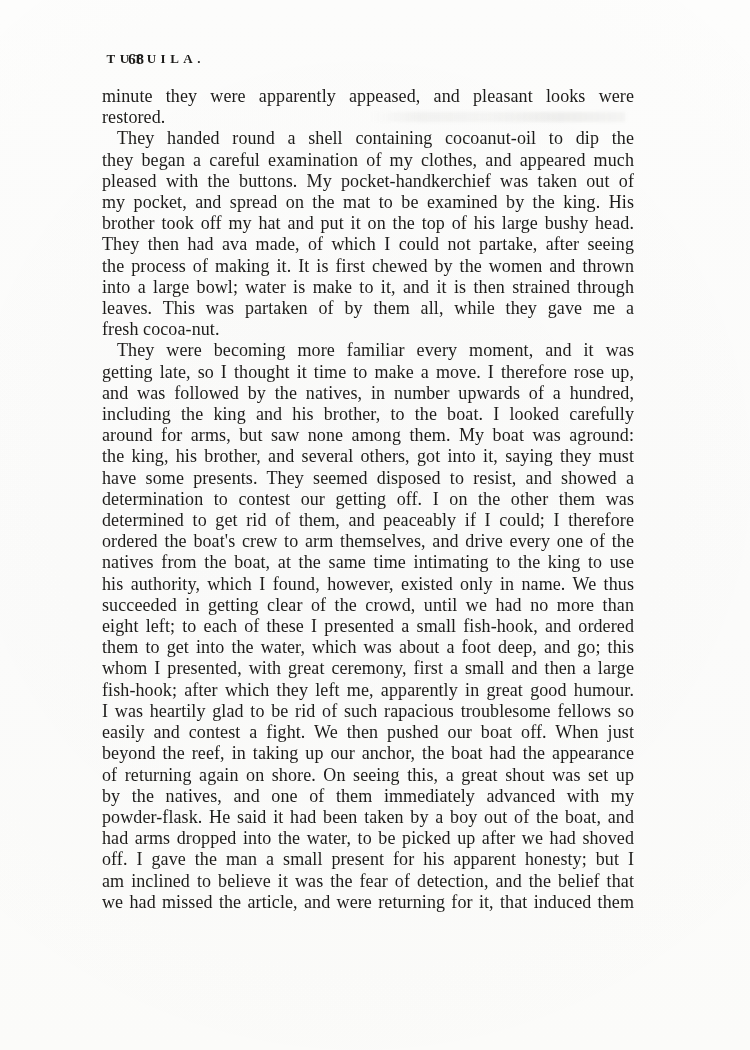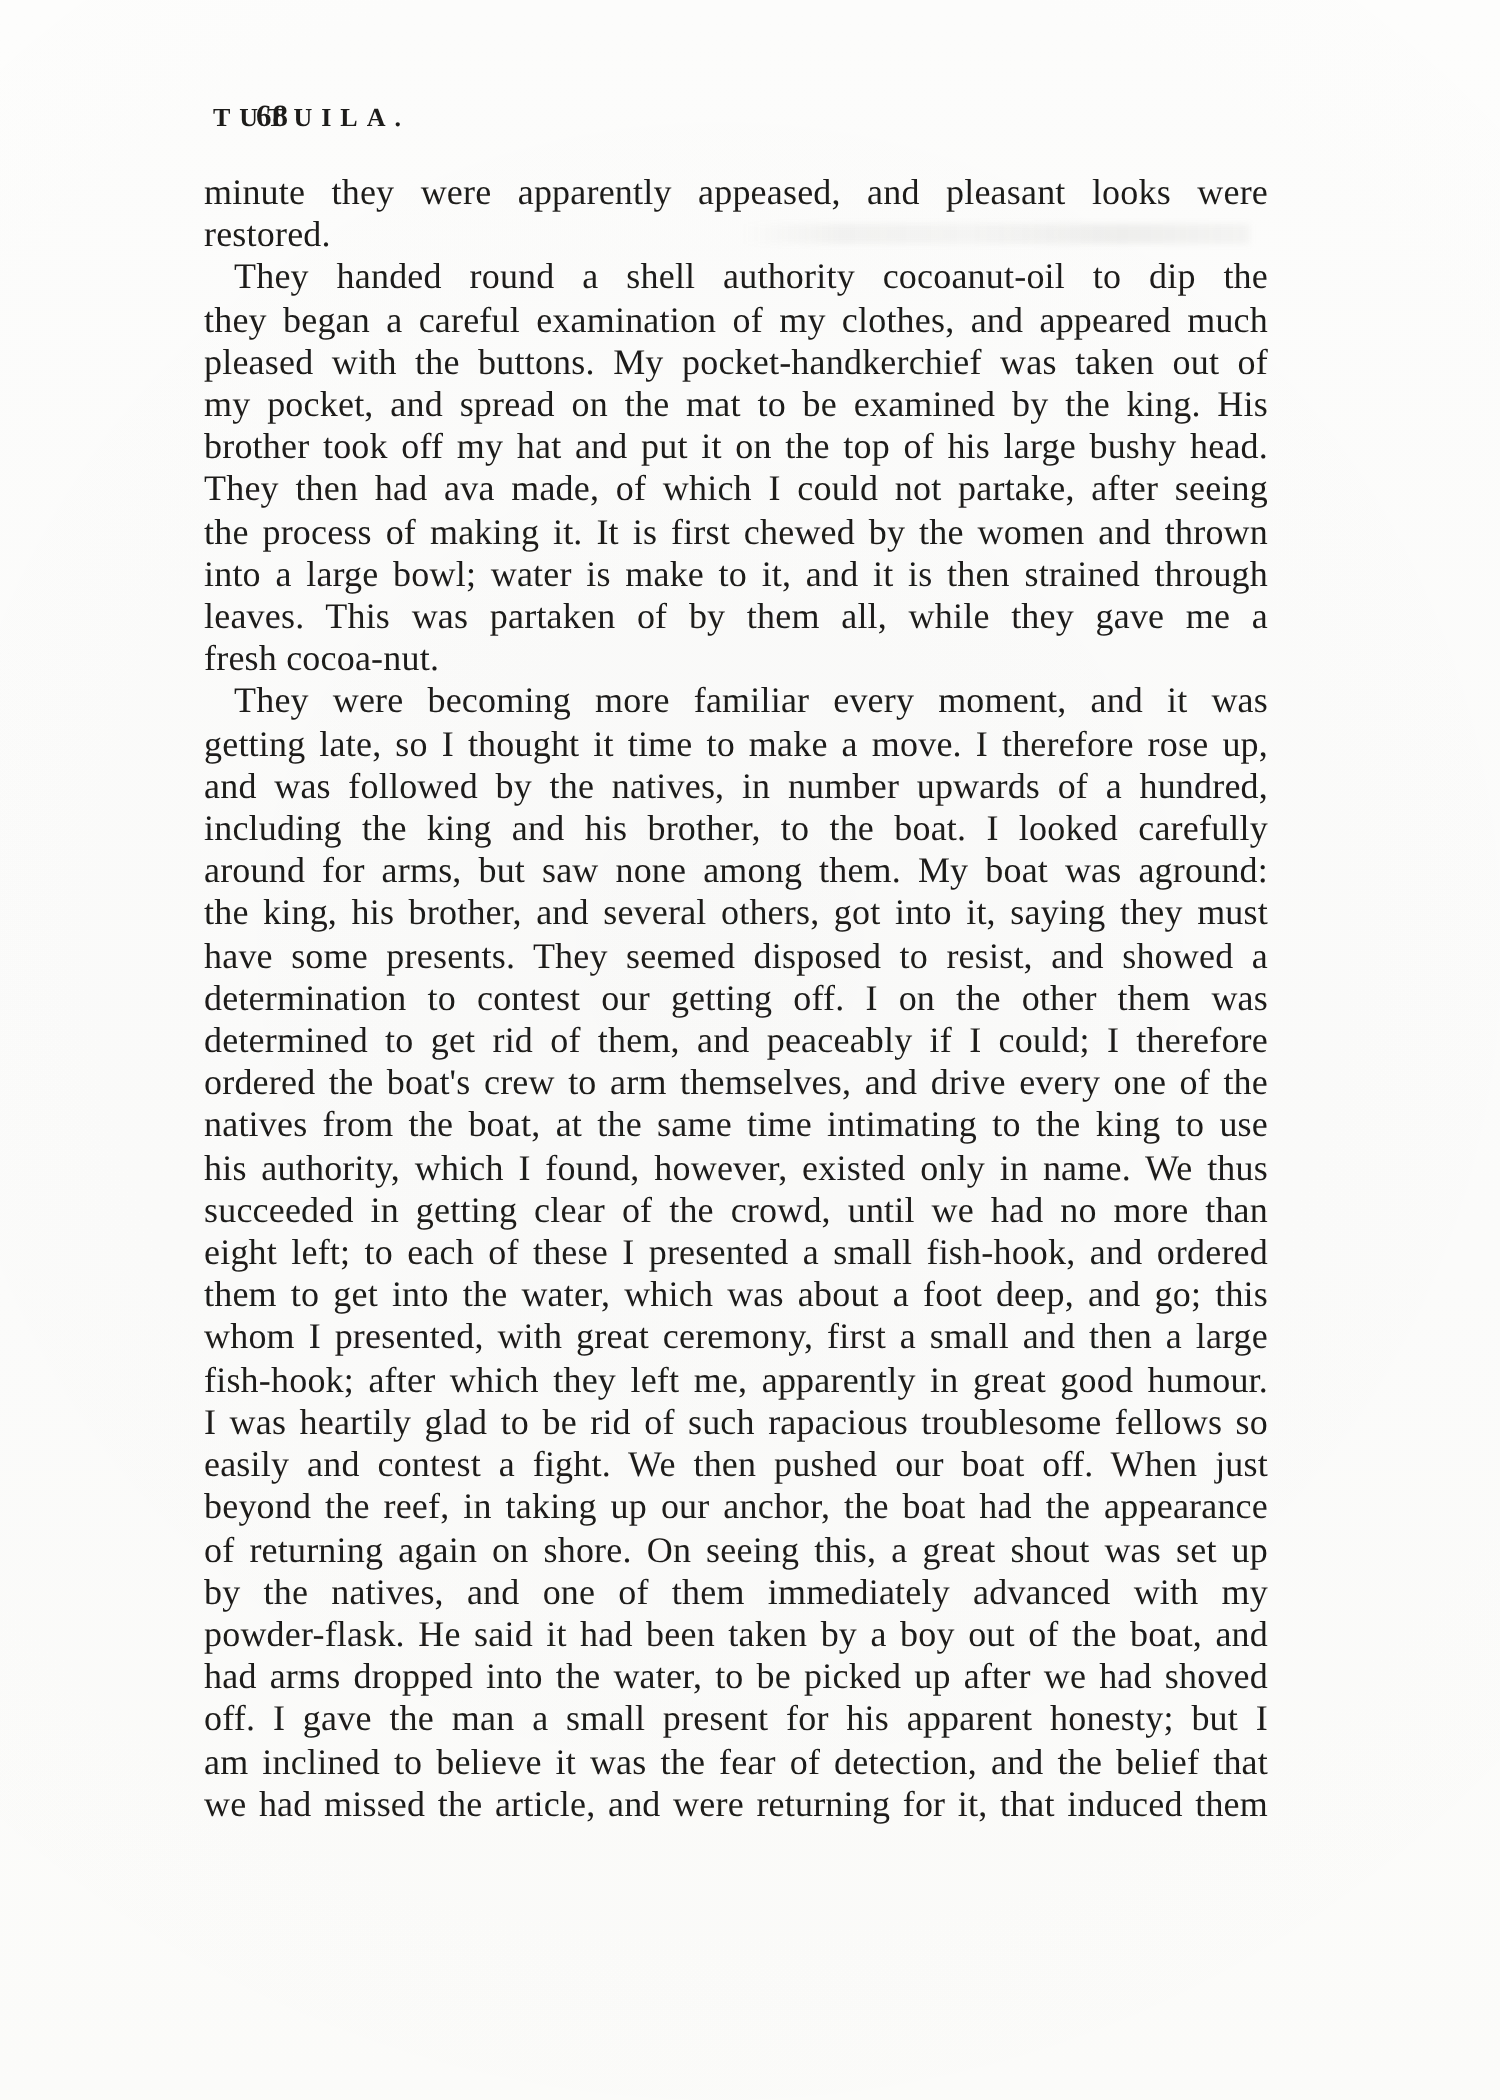--- a/index.html
+++ b/index.html
@@ -97,21 +97,21 @@
   <div class="header-row">
     <span class="page-number">68</span>
     <span class="running-header">TUTUILA.</span>
   </div>
 
   <div class="bleed-artifact"></div>
 
   <div class="text-block">
       <div class="line">minute they were apparently appeased, and pleasant looks were</div>
       <div class="line para-end">restored.</div>
-      <div class="line indent">They handed round a shell authority cocoanut-oil to dip the</div>
+      <div class="line indent">They handed round a shell containing cocoanut-oil to dip the</div>
       <div class="line">they began a careful examination of my clothes, and appeared much</div>
       <div class="line">pleased with the buttons. My pocket-handkerchief was taken out of</div>
       <div class="line">my pocket, and spread on the mat to be examined by the king. His</div>
       <div class="line">brother took off my hat and put it on the top of his large bushy head.</div>
       <div class="line">They then had ava made, of which I could not partake, after seeing</div>
       <div class="line">the process of making it. It is first chewed by the women and thrown</div>
       <div class="line">into a large bowl; water is make to it, and it is then strained through</div>
       <div class="line">leaves. This was partaken of by them all, while they gave me a</div>
       <div class="line para-end">fresh cocoa-nut.</div>
       <div class="line indent">They were becoming more familiar every moment, and it was</div>

